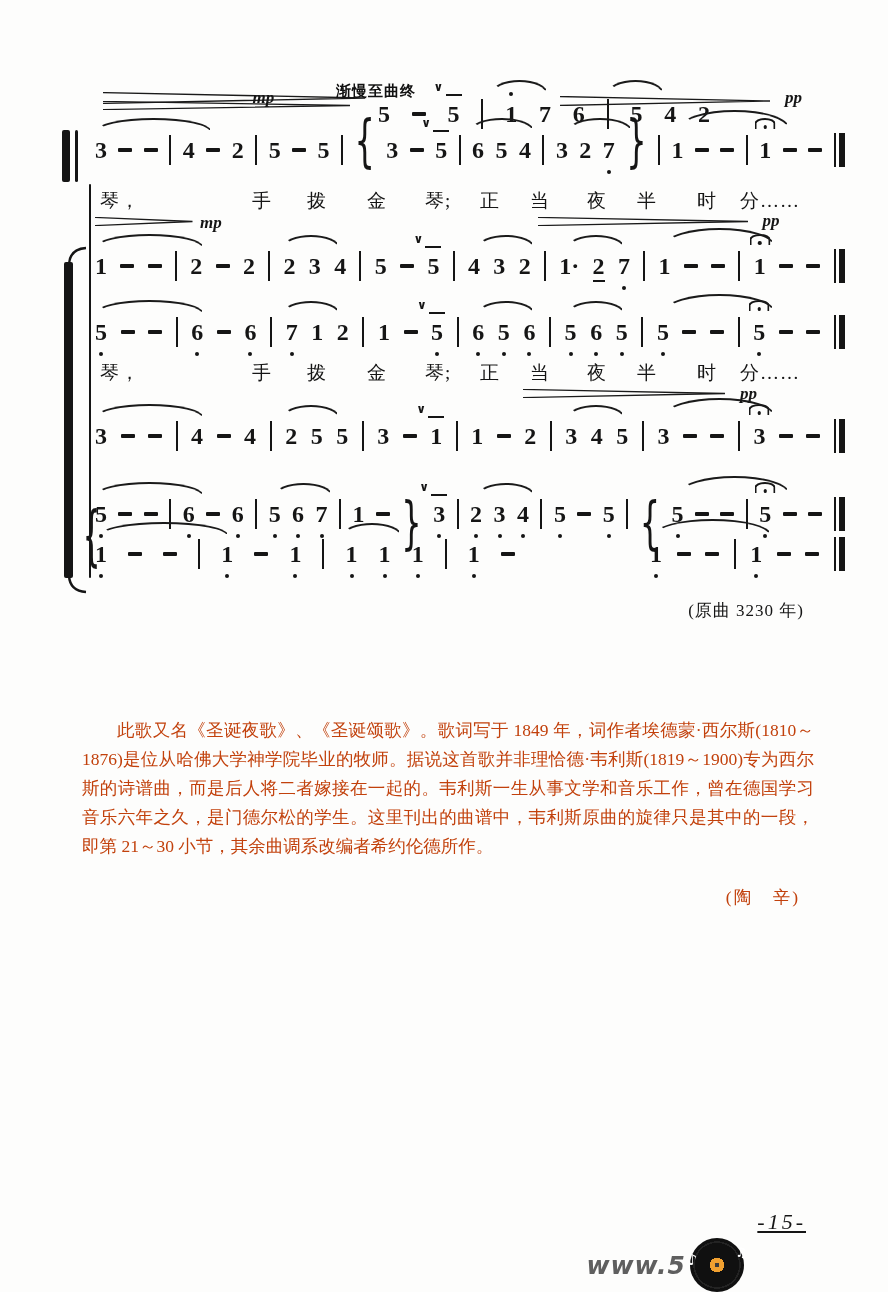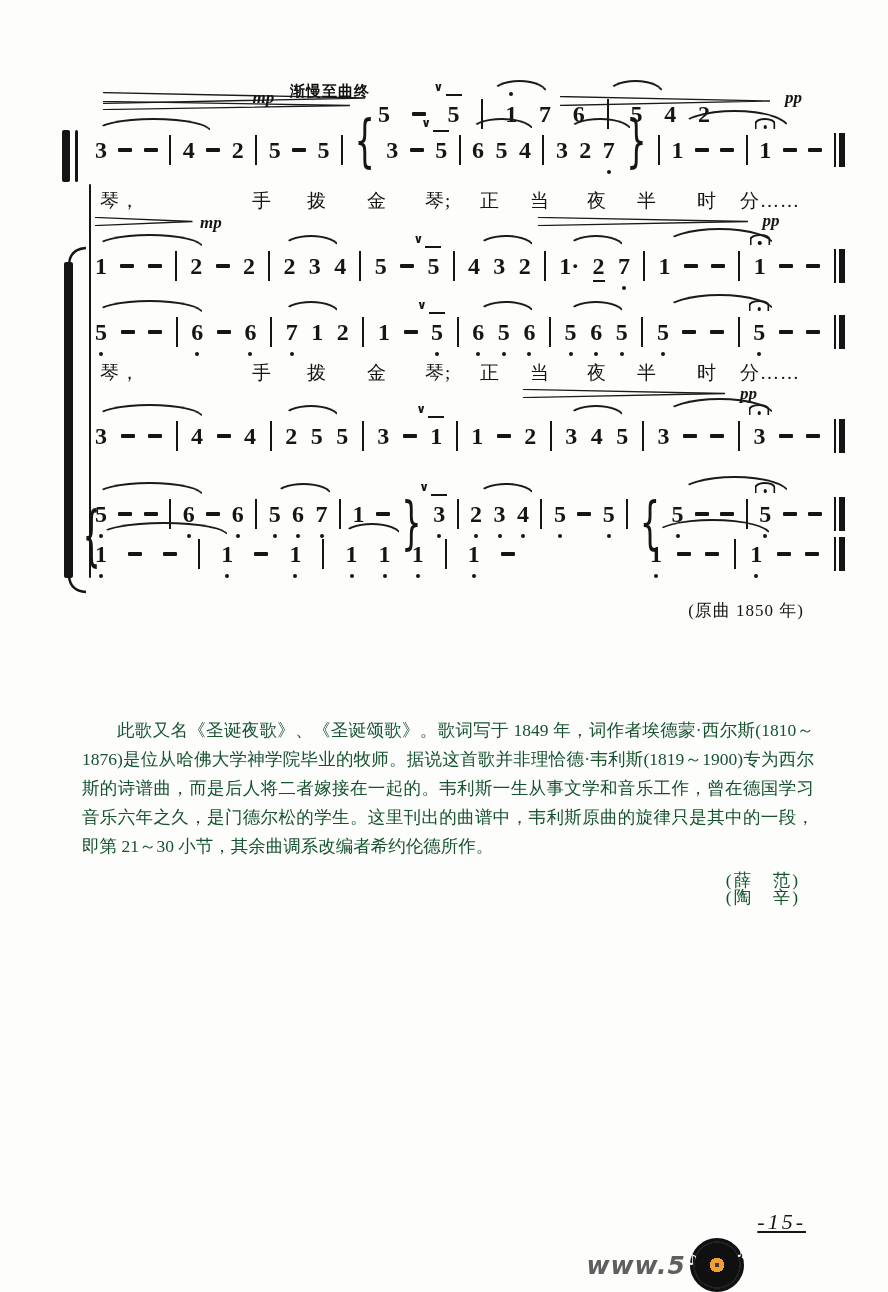--- a/index.html
+++ b/index.html
@@ -26,33 +26,33 @@
   .fb-thick{width:6px;background:#151515;}
   .dash{width:14px;height:3.5px;background:#151515;border-radius:1px;}
   .brace{font:400 32px "DejaVu Sans",sans-serif;line-height:.9;display:inline-block;}
   .bup{transform:scaleY(1.8) translateY(-5px);}
   .bdown{transform:scaleY(1.8) translateY(5px);}
   .slur{position:absolute;border:2px solid transparent;border-top:2px solid #1a1a1a;
         border-radius:50%/100% 100% 0 0;}
   .hairpin{position:absolute;}
   .mtext{position:absolute;white-space:nowrap;}
   .dyn{font:700 italic 17px "Liberation Serif",serif;}
-  .cn{font:700 15px "Liberation Sans",sans-serif;letter-spacing:1px;color:#111;}
+  .cn{font:700 15px "Liberation Sans",sans-serif;letter-spacing:1px;color:#111;margin-left:46px;}
   
   .lyr{position:absolute;height:30px;width:750px;left:95px;}
   .syl{position:absolute;top:0;font:19px "Liberation Serif",serif;white-space:nowrap;letter-spacing:1px;}
   
   .g-b{position:absolute;background:#151515;border-radius:2px;}
   .g-hook{position:absolute;}
   .g-brace{position:absolute;left:83px;top:497px;font:400 27px "DejaVu Sans",sans-serif;
            transform:scaleY(2.45);transform-origin:top;}
   
   .origin{position:absolute;top:599px;right:84px;font:17px "Liberation Serif",serif;letter-spacing:1px;}
   .para{position:absolute;left:82px;width:732px;font:17.5px/29px "Liberation Serif",serif;
-        color:#14532d;text-align:justify;}
+        color:#c2410c;text-align:justify;}
   .para p{margin:0;text-indent:2em;}
   .attr{text-align:right;padding-right:14px;margin-top:5px;letter-spacing:2px;font-size:17.5px;}
   .p1{top:716px;}
   .p2{top:878px;}
   
   .pageno{position:absolute;top:1209px;right:82px;font:italic 22px "Liberation Serif",serif;letter-spacing:3px;text-decoration:underline;}
   .wm{position:absolute;right:202px;bottom:12px;font:700 italic 25px "DejaVu Sans",sans-serif;
       color:#5f5f5f;letter-spacing:1px;}
   .disc{position:absolute;right:144px;bottom:0;width:54px;height:54px;border-radius:50%;
         background:radial-gradient(circle at 50% 50%, #3a3a3a 0 6%, #f0a030 6% 19%, #101010 19% 58%, #232323 58% 62%, #101010 62% 78%, #1e1e1e 78% 82%, #0c0c0c 82% 100%);}
@@ -401,25 +401,24 @@
         <div class="dash"></div>
         <div class="dash"></div>
         <div class="fbar">
           <div class="fb-thin"></div>
           <div class="fb-thick"></div>
         </div>
       </div>
       <div class="slur" style="left: 2%; top: -13px; width: 58%; height: 12px;"></div>
     </div>
 
-  <div class="origin">(原曲 1850 年)</div>
+  <div class="origin">(原曲 3230 年)</div>
 
   <div class="para p1">
     <p>此歌又名《圣诞夜歌》、《圣诞颂歌》。歌词写于 1849 年，词作者埃德蒙·西尔斯(1810～1876)是位从哈佛大学神学院毕业的牧师。据说这首歌并非理恰德·韦利斯(1819～1900)专为西尔斯的诗谱曲，而是后人将二者嫁接在一起的。韦利斯一生从事文学和音乐工作，曾在德国学习音乐六年之久，是门德尔松的学生。这里刊出的曲谱中，韦利斯原曲的旋律只是其中的一段，即第 21～30 小节，其余曲调系改编者希约伦德所作。</p>
-    <div class="attr">(薛　范)</div>
   </div>
   <div class="para p2">
     <div class="attr">(陶　辛)</div>
   </div>
 
   <div class="pageno">-15-</div>
   <div class="wm">www.5</div>
   <div class="disc">
     <i class="dn dn1">♪</i>
     <i class="dn dn2">♫</i>

